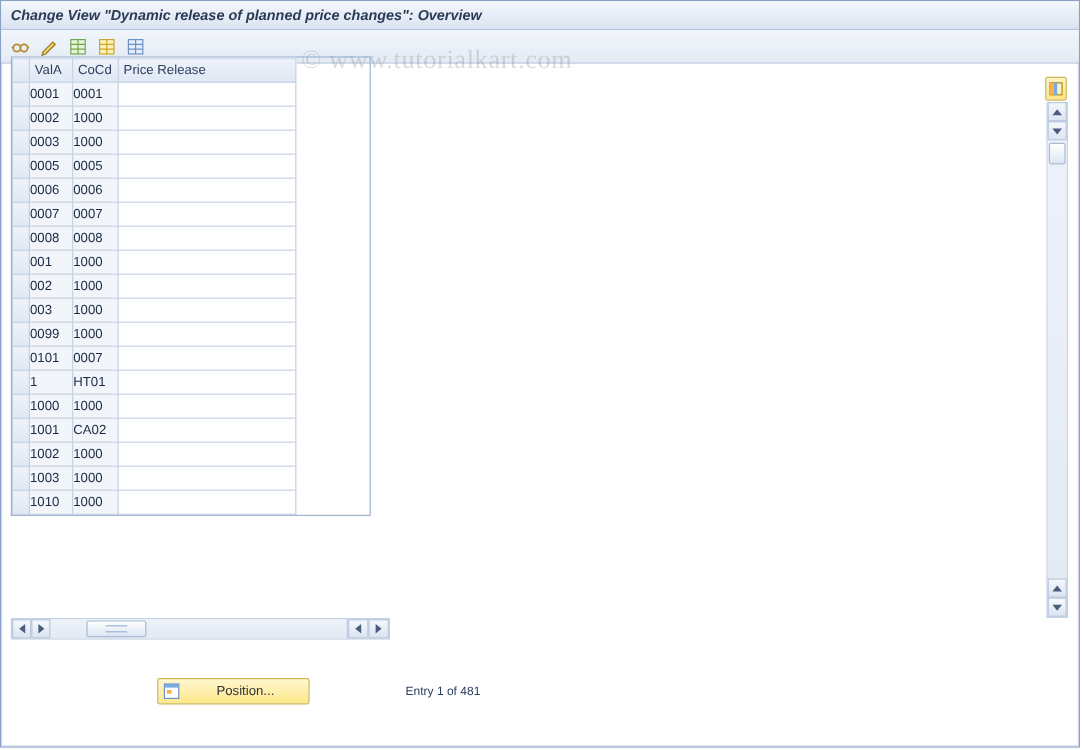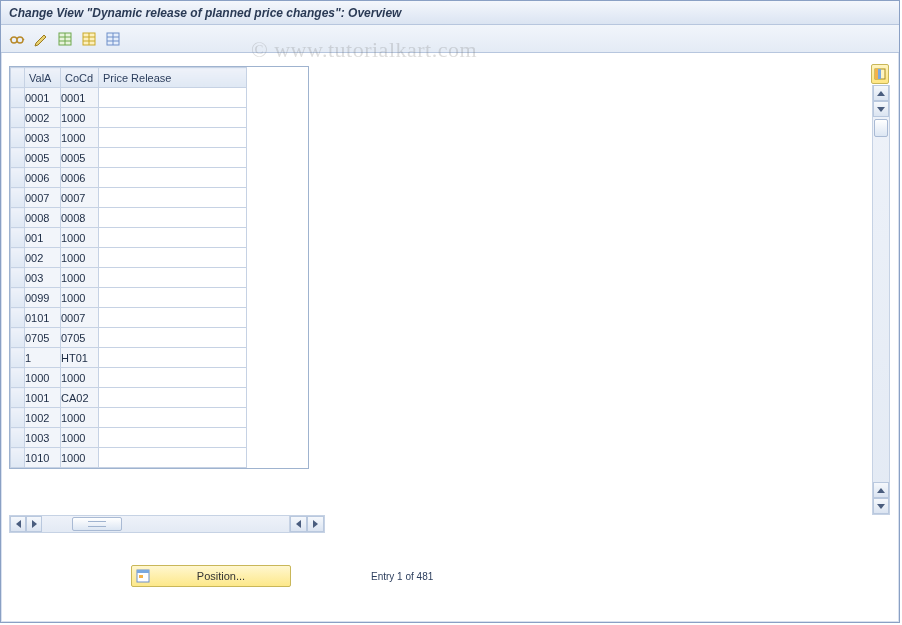--- a/index.html
+++ b/index.html
@@ -50,21 +50,21 @@
     color: rgba(120,120,120,0.25);
     font-family: Georgia, serif;
     pointer-events: none; user-select: none;
     letter-spacing: 0.5px;
   }
   .watermark .circc {
     font-size: 22px;
   }
   .content {
     position: absolute;
-    left: 8px; top: 65px;
+    left: 8px; top: 46px;
     width: 310px; height: 510px;
   }
   .grid-wrap {
     border: 1px solid #9fb3cf;
     width: 300px;
   }
   .grid-area {
     display: flex;
   }
   .grid-left { flex: 0 0 auto; }
@@ -159,21 +159,21 @@
 
   .bottom-bar {
     position: absolute;
     left: 0; right: 0; top: 555px;
     height: 40px;
     display: flex; align-items: center;
     padding-left: 130px;
     gap: 80px;
   }
   .position-btn {
-    width: 160px; height: 22px;
+    width: 127px; height: 22px;
     background: linear-gradient(#fff7cf,#fde88a);
     border: 1px solid #c9b759;
     border-radius: 2px;
     display:flex; align-items:center;
     cursor:pointer;
     padding: 0 4px;
     gap: 6px;
     color: #333;
     font-size: 11px;
   }
@@ -318,26 +318,20 @@
                   <td class="cell col-price"></td>
                 </tr>
                 <tr>
                   <td class="sel col-sel"></td>
                   <td class="cell cell-ro col-vala">0101</td>
                   <td class="cell cell-ro col-cocd">0007</td>
                   <td class="cell col-price"></td>
                 </tr>
                 <tr>
                   <td class="sel col-sel"></td>
-                  <td class="cell cell-ro col-vala">0705</td>
-                  <td class="cell cell-ro col-cocd">0705</td>
-                  <td class="cell col-price"></td>
-                </tr>
-                <tr>
-                  <td class="sel col-sel"></td>
                   <td class="cell cell-ro col-vala">1</td>
                   <td class="cell cell-ro col-cocd">HT01</td>
                   <td class="cell col-price"></td>
                 </tr>
                 <tr>
                   <td class="sel col-sel"></td>
                   <td class="cell cell-ro col-vala">1000</td>
                   <td class="cell cell-ro col-cocd">1000</td>
                   <td class="cell col-price"></td>
                 </tr>

